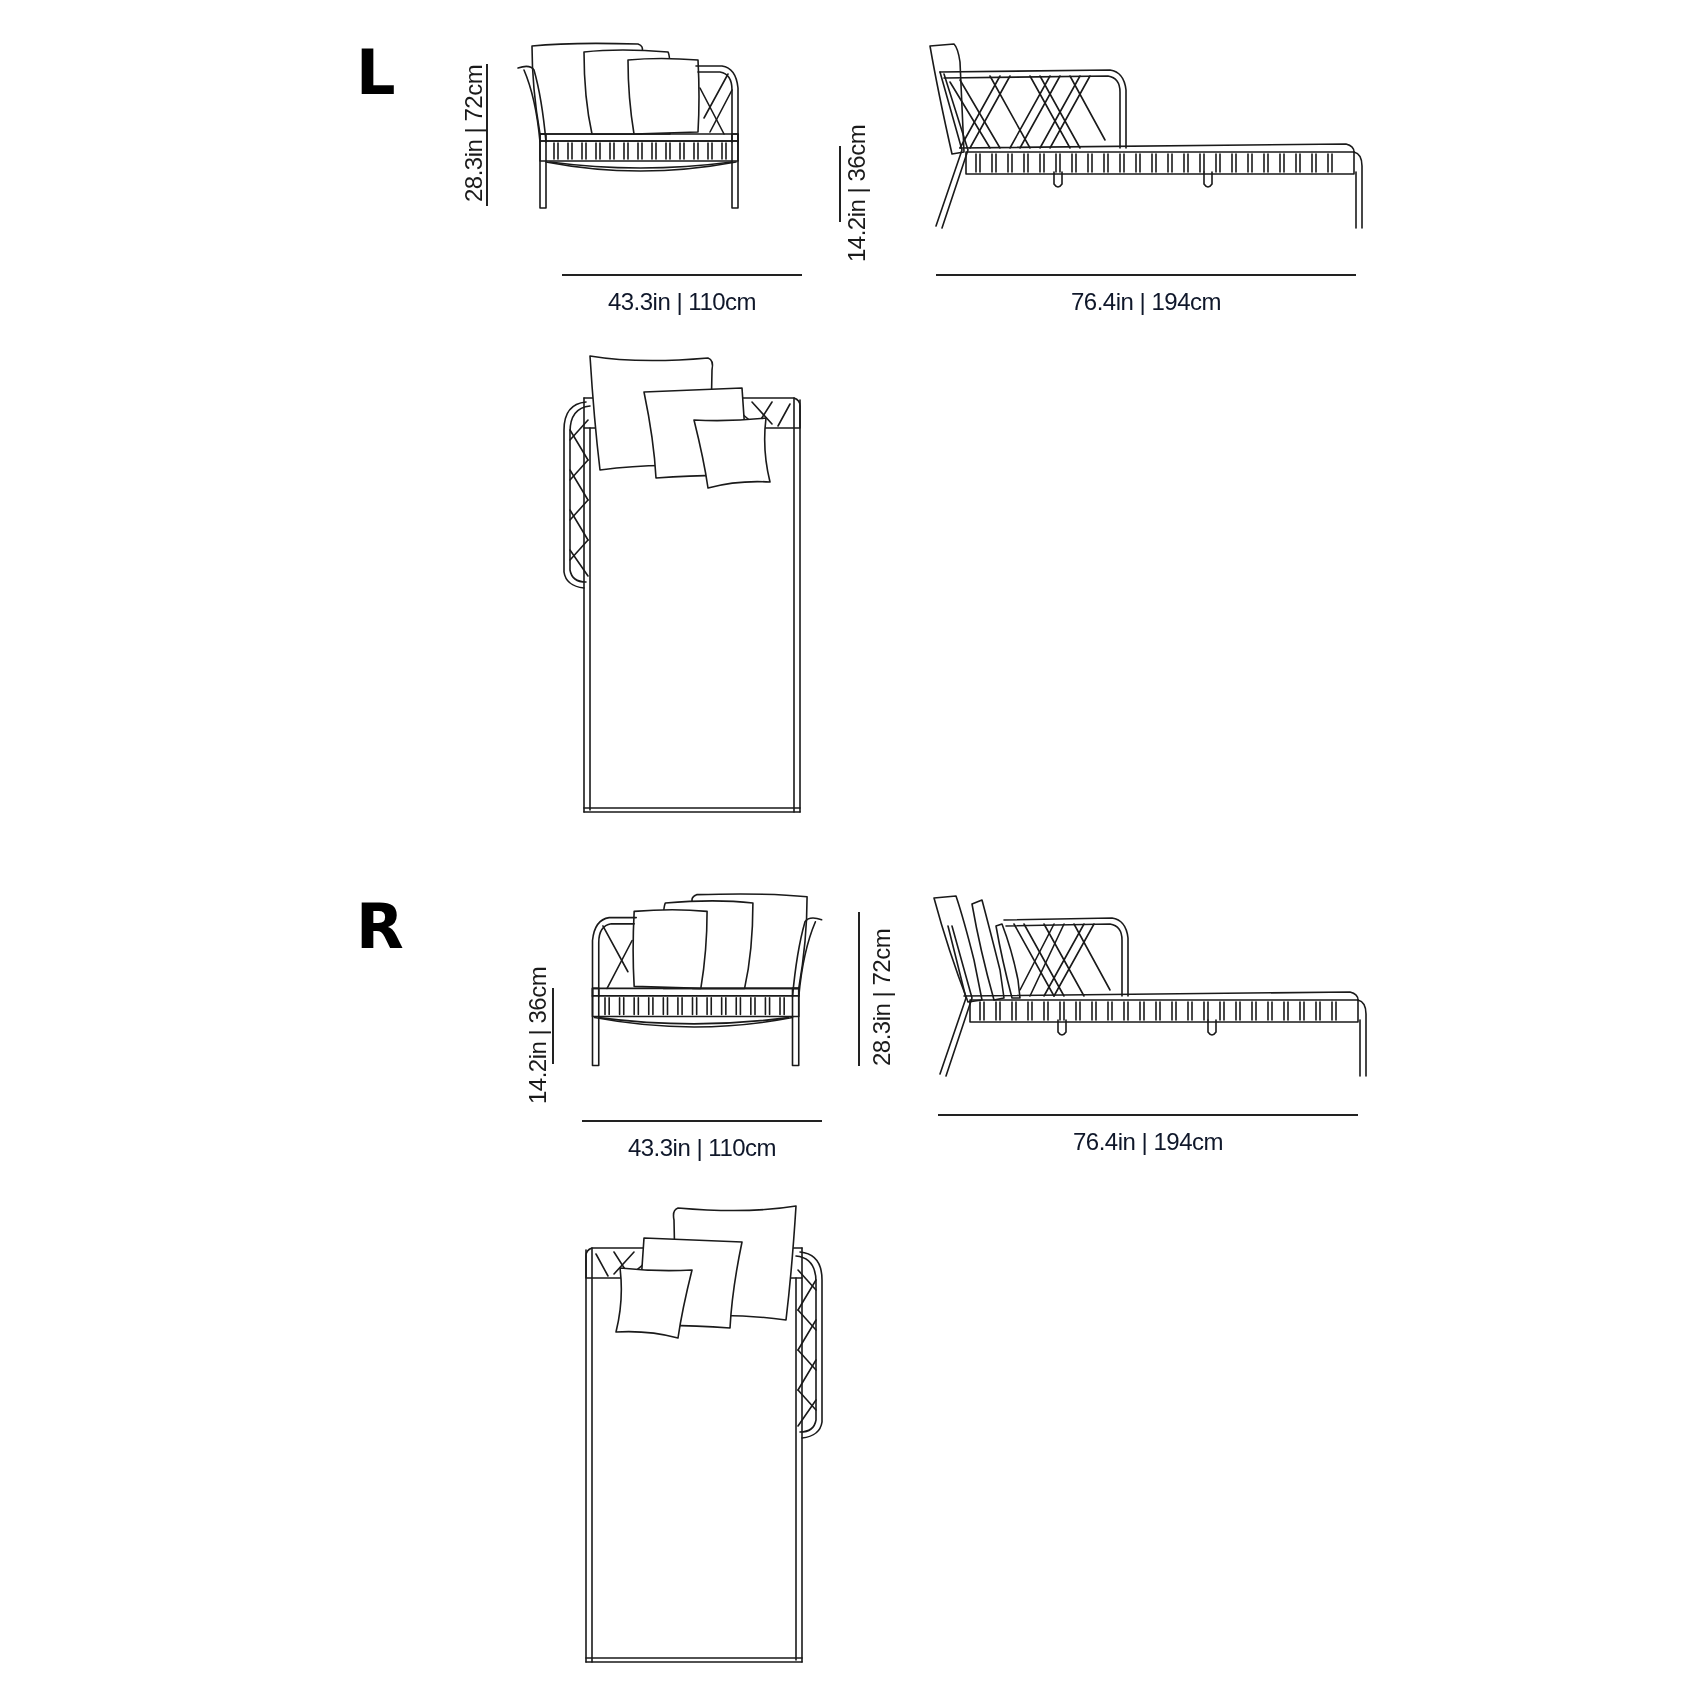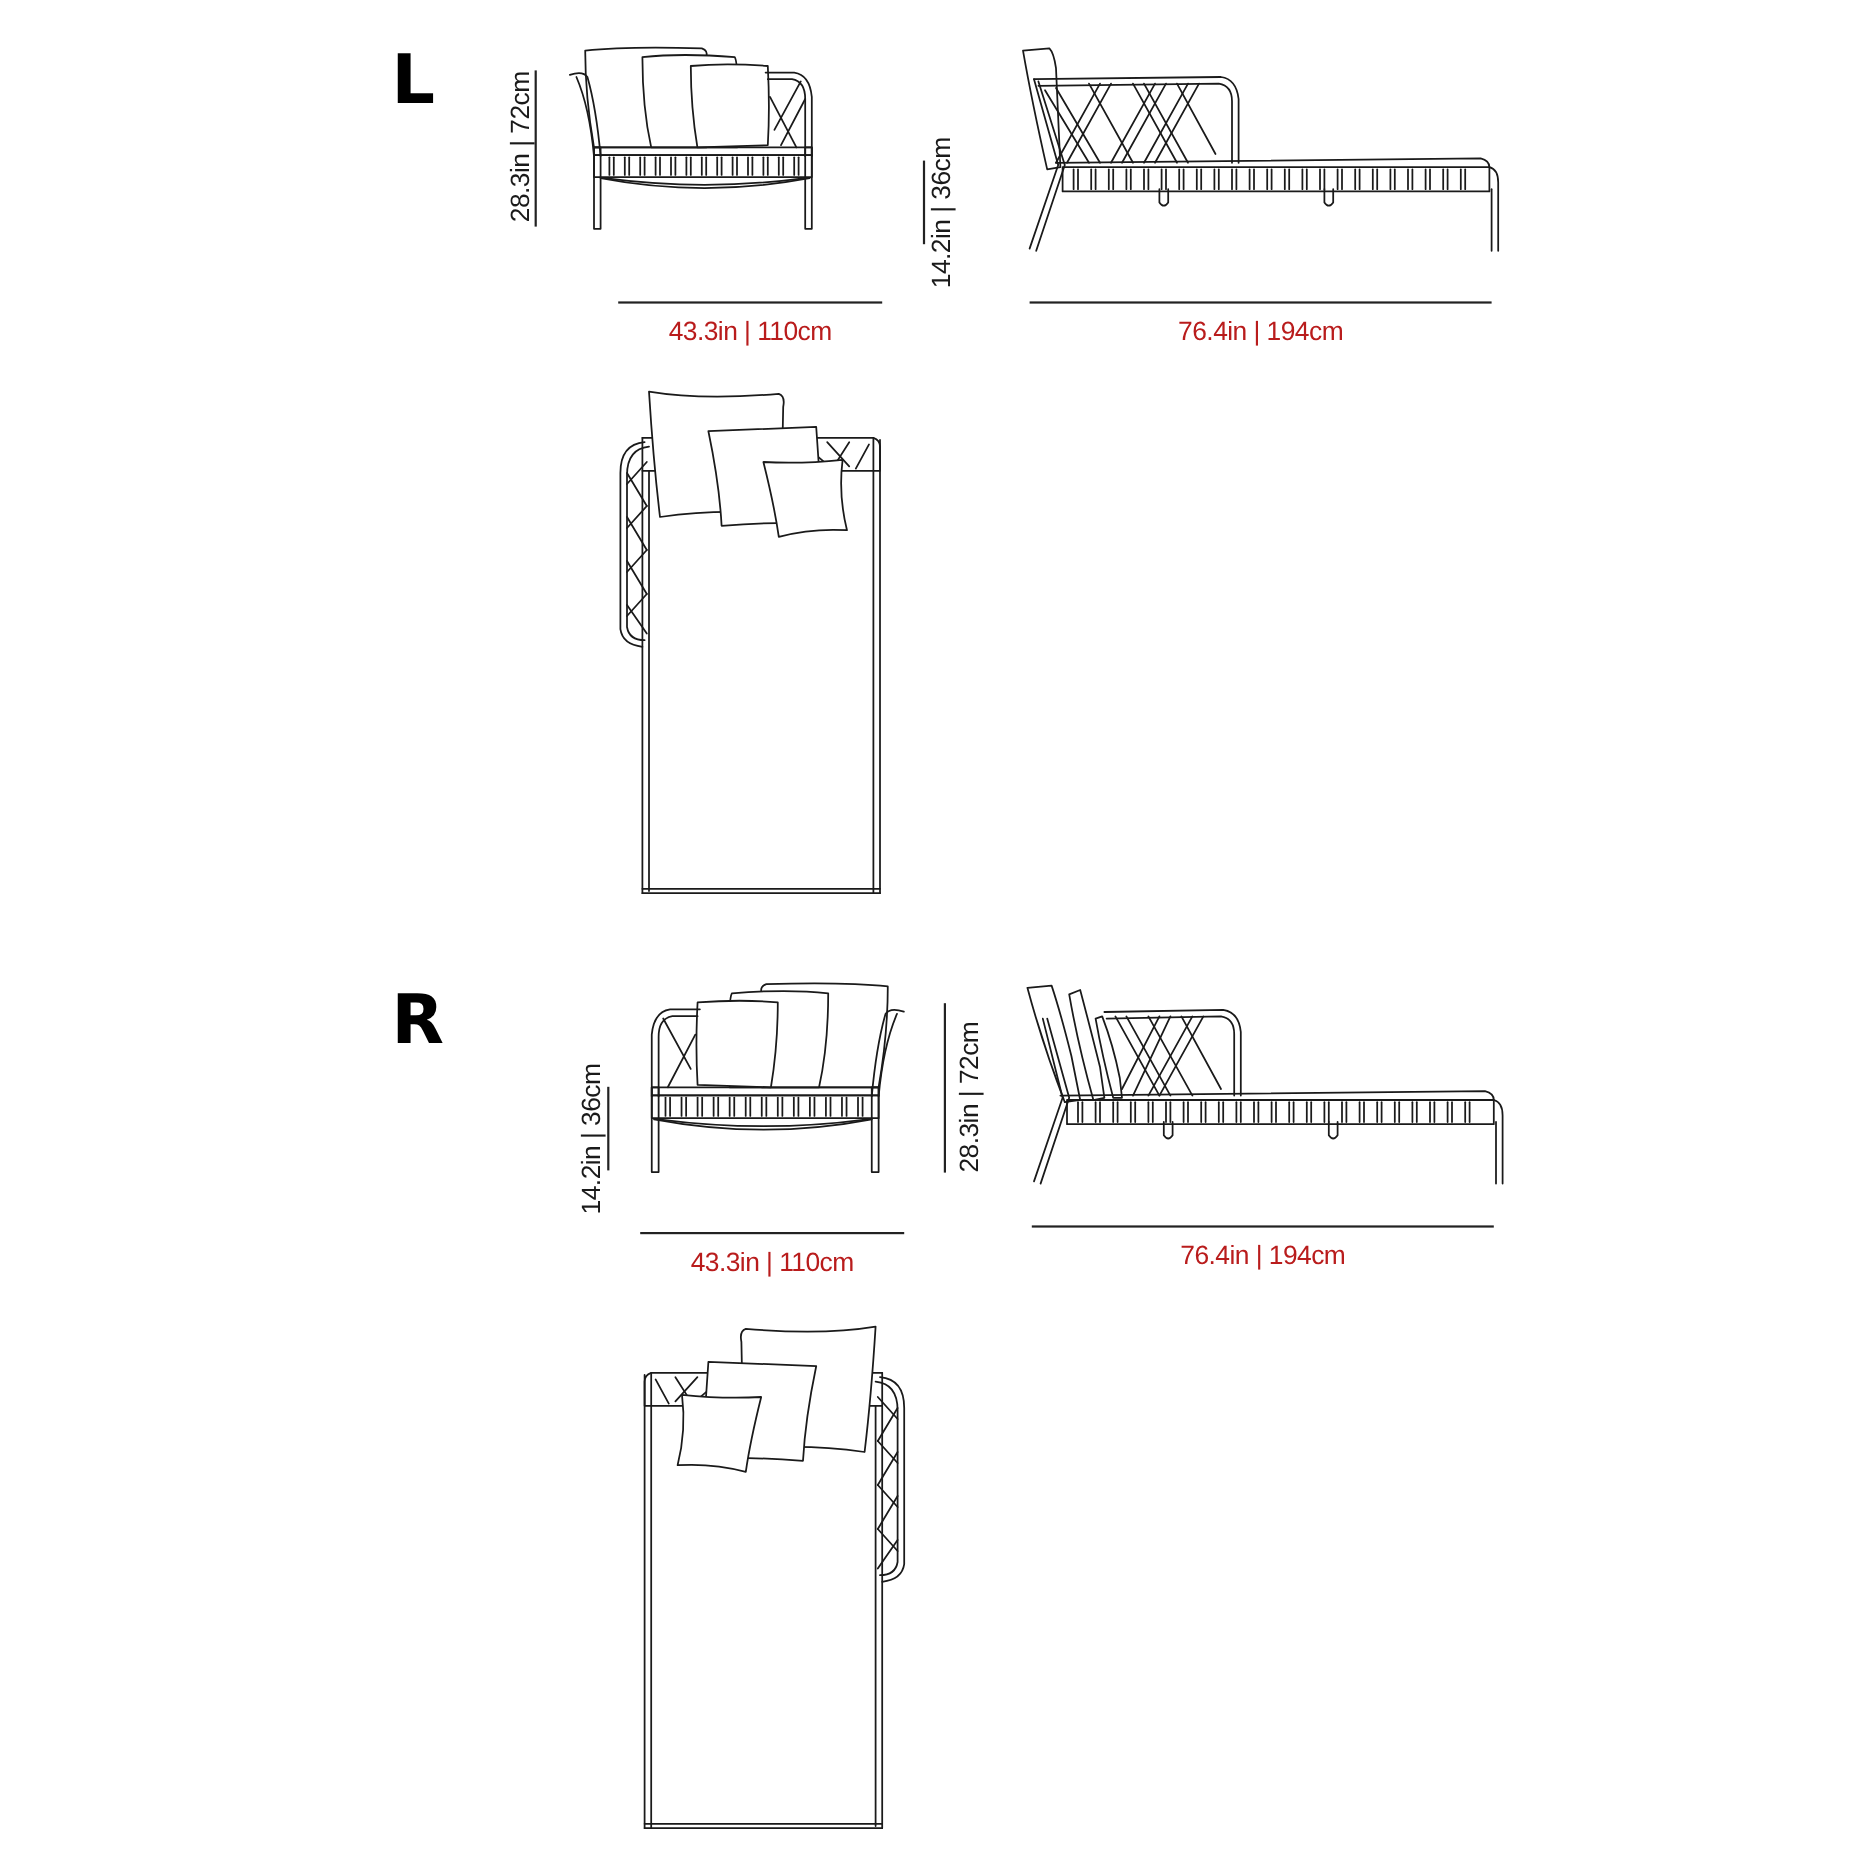--- a/index.html
+++ b/index.html
@@ -1,19 +1,19 @@
 <!DOCTYPE html>
 <html><head>
   <meta charset="utf-8">
   <style>
     html, body { margin: 0; padding: 0; background: #ffffff; }
     body { width: 1700px; height: 1700px; position: relative; overflow: hidden;
            font-family: "Liberation Sans", "DejaVu Sans", sans-serif; color: #111; }
     .variant-label { position: absolute; font-family: "DejaVu Sans", sans-serif; font-weight: bold; font-size: 62px; color: #000; line-height: 1; }
-    .dim-h { position: absolute; font-size: 24px; letter-spacing: -0.5px; color: #b91c1c; text-align: center; white-space: nowrap; }
+    .dim-h { position: absolute; font-size: 24px; letter-spacing: -0.5px; color: #0f172a; text-align: center; white-space: nowrap; }
     .dim-v { position: absolute; font-size: 24px; letter-spacing: -0.5px; color: #1a1a1a; white-space: nowrap;
              transform-origin: 0 0; transform: rotate(-90deg); }
     .dim-line { position: absolute; background: #222; }
     svg.drawing { position: absolute; overflow: visible; }
     svg.drawing * { vector-effect: non-scaling-stroke; }
     .st { fill: none; stroke: #1a1a1a; stroke-width: 1.6; stroke-linejoin: round; stroke-linecap: round; }
     .fill { fill: #fff; stroke: #1a1a1a; stroke-width: 1.6; stroke-linejoin: round; }
   </style>
 </head>
 <body>

